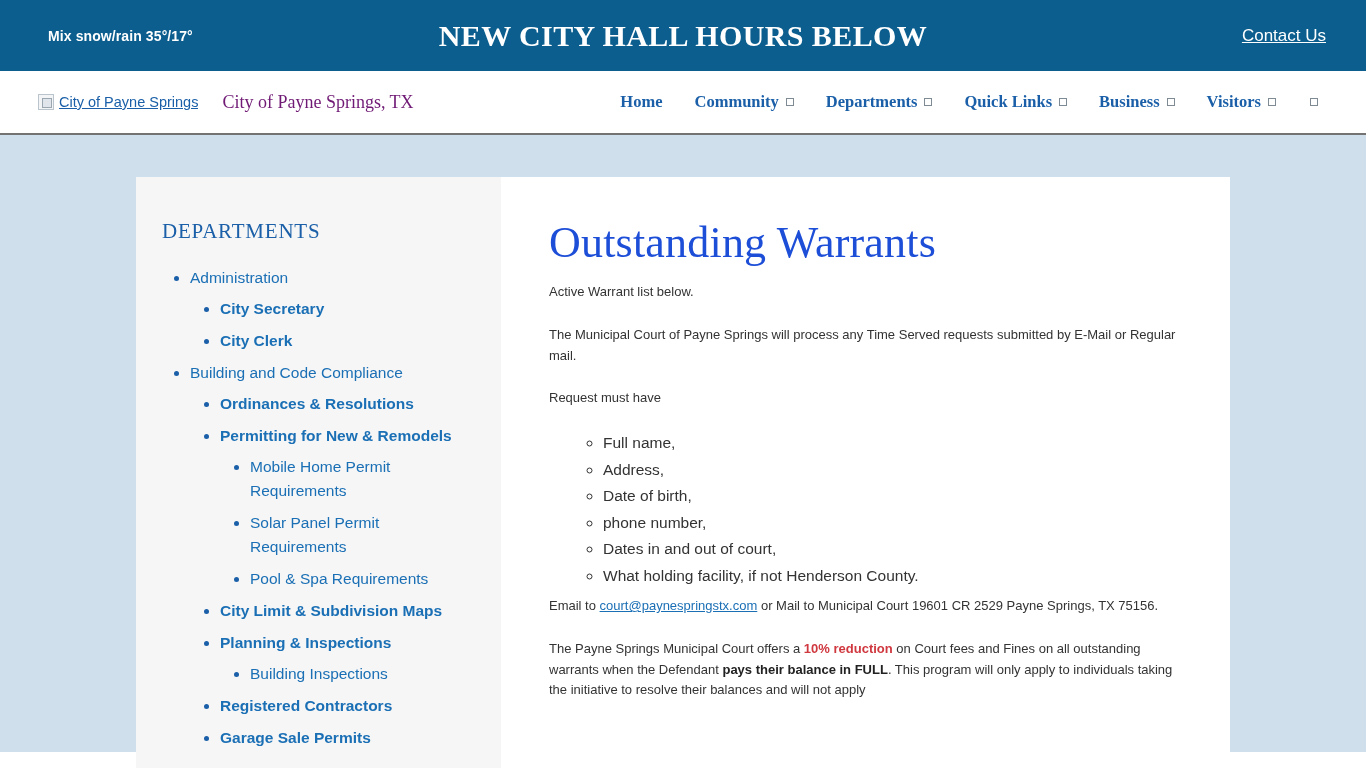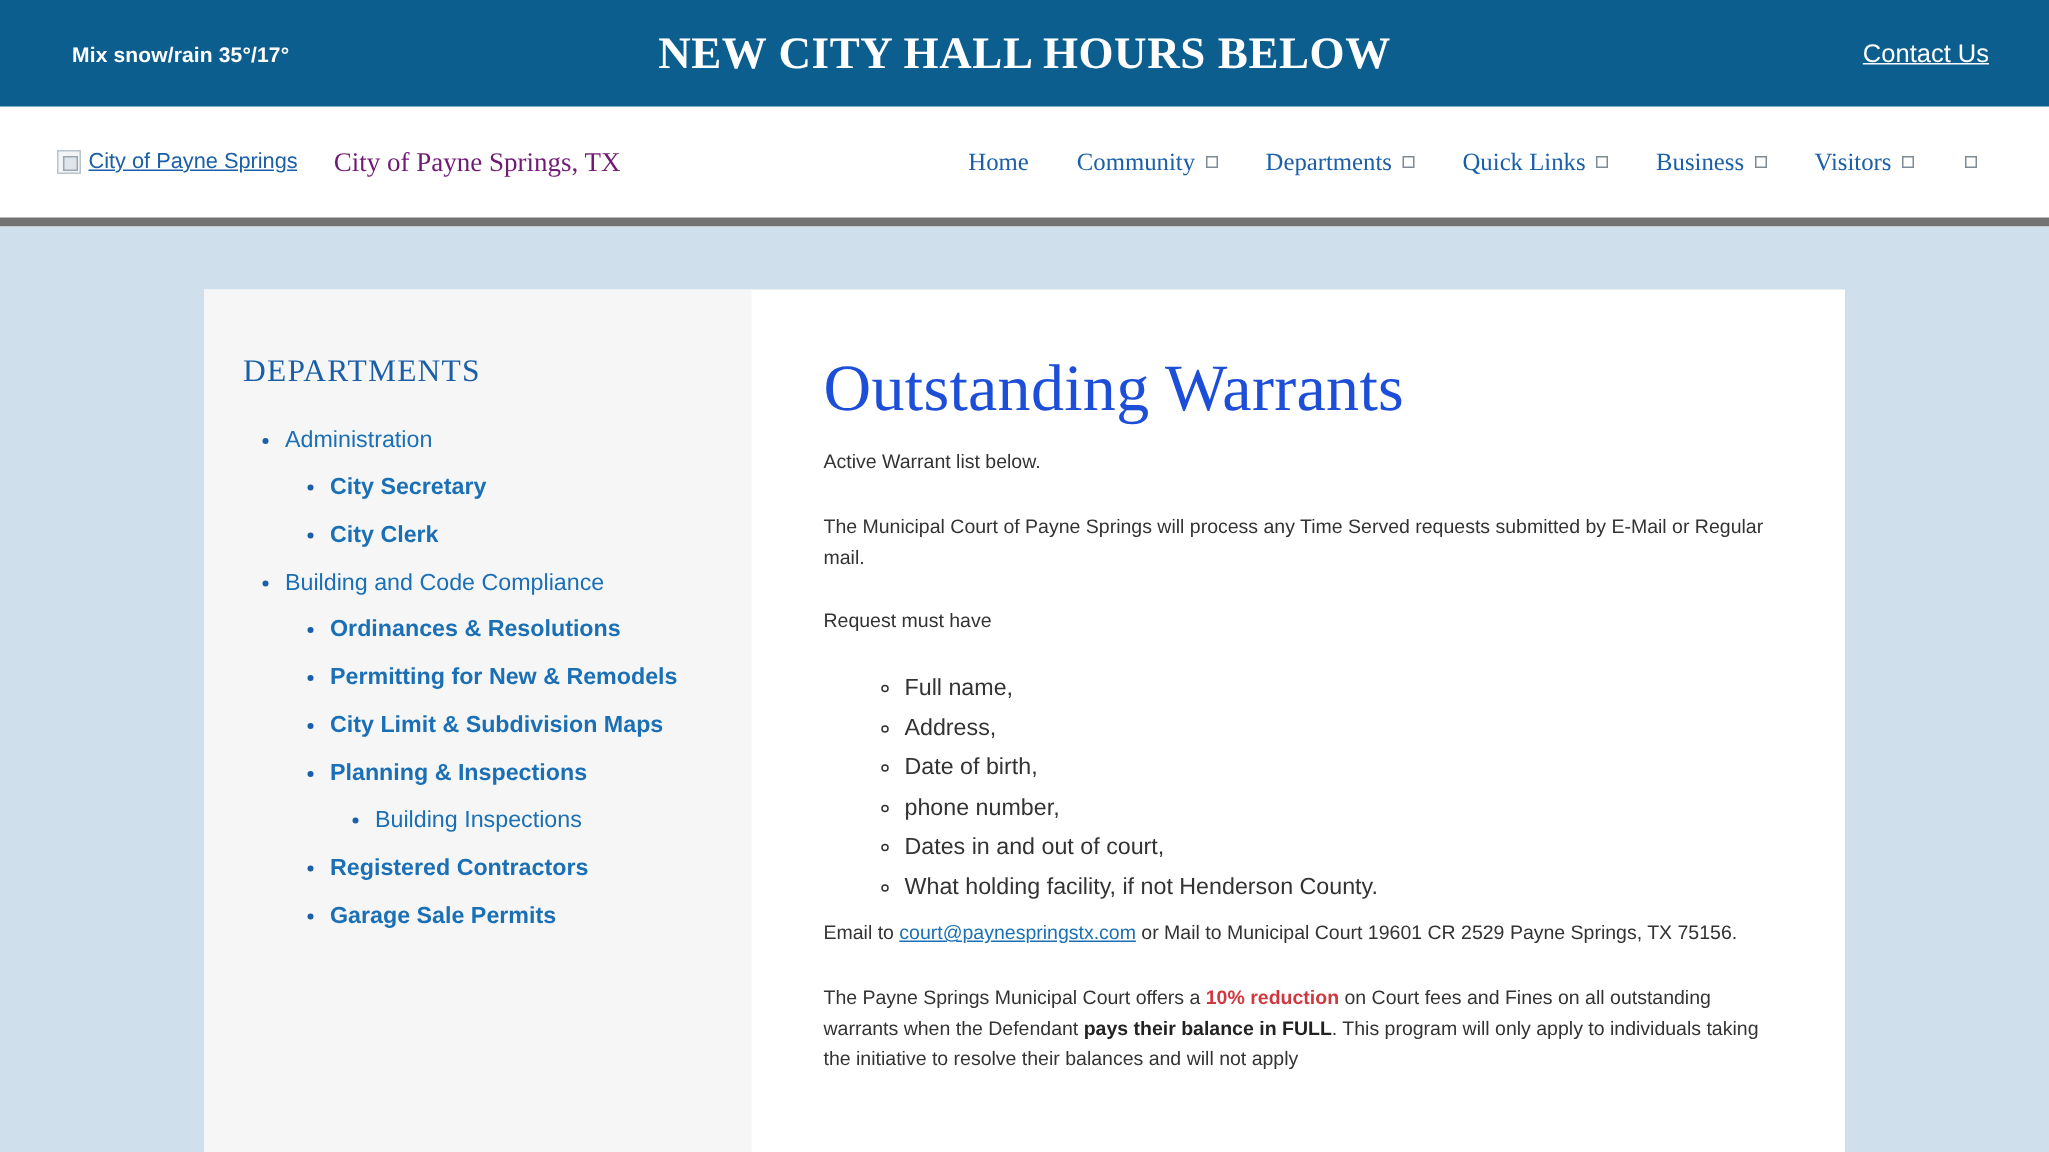--- a/index.html
+++ b/index.html
@@ -41,26 +41,26 @@
     position: absolute;
     right: 40px;
     font-size: 17px;
     color: #ffffff;
     text-decoration: underline;
     cursor: pointer;
   }
 
   
   .header {
-    height: 80px;
+    height: 64px;
     background: #ffffff;
     display: flex;
     align-items: center;
     padding: 0 40px 0 38px;
-    border-bottom: 6px solid #737373;
+    border-bottom: 2px solid #737373;
   }
   .brand {
     display: flex;
     align-items: center;
     flex: 0 0 auto;
   }
   .logo-broken {
     display: inline-flex;
     align-items: center;
     gap: 5px;
@@ -92,20 +92,21 @@
     font-size: 18px;
     color: #701a75;
     margin-left: 24px;
     white-space: nowrap;
   }
   .nav {
     margin-left: auto;
     display: flex;
     align-items: center;
     gap: 0px;
+    font-weight: bold;
   }
   .nav-item {
     font-family: "Liberation Serif", serif;
     font-size: 16.5px;
     color: #1a5fa8;
     padding: 0 16px;
     white-space: nowrap;
     display: flex;
     align-items: center;
     gap: 7px;
@@ -276,20 +277,31 @@
           </ul>
         </li>
         <li class="lvl1">
           <span>Building and Code Compliance</span>
           <ul>
             <li class="lvl2">
               <span>Ordinances &amp; Resolutions</span>
             </li>
             <li class="lvl2">
               <span>Permitting for New &amp; Remodels</span>
+              <ul>
+                <li class="lvl3">
+                  <span>Mobile Home Permit Requirements</span>
+                </li>
+                <li class="lvl3">
+                  <span>Solar Panel Permit Requirements</span>
+                </li>
+                <li class="lvl3">
+                  <span>Pool &amp; Spa Requirements</span>
+                </li>
+              </ul>
             </li>
             <li class="lvl2">
               <span>City Limit &amp; Subdivision Maps</span>
             </li>
             <li class="lvl2">
               <span>Planning &amp; Inspections</span>
               <ul>
                 <li class="lvl3">
                   <span>Building Inspections</span>
                 </li>

